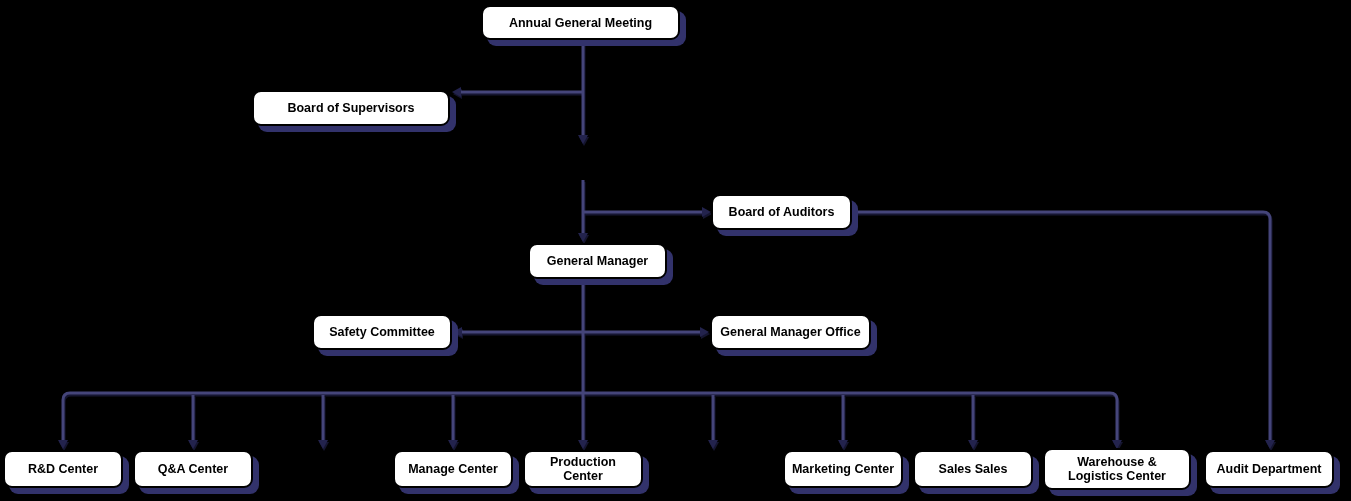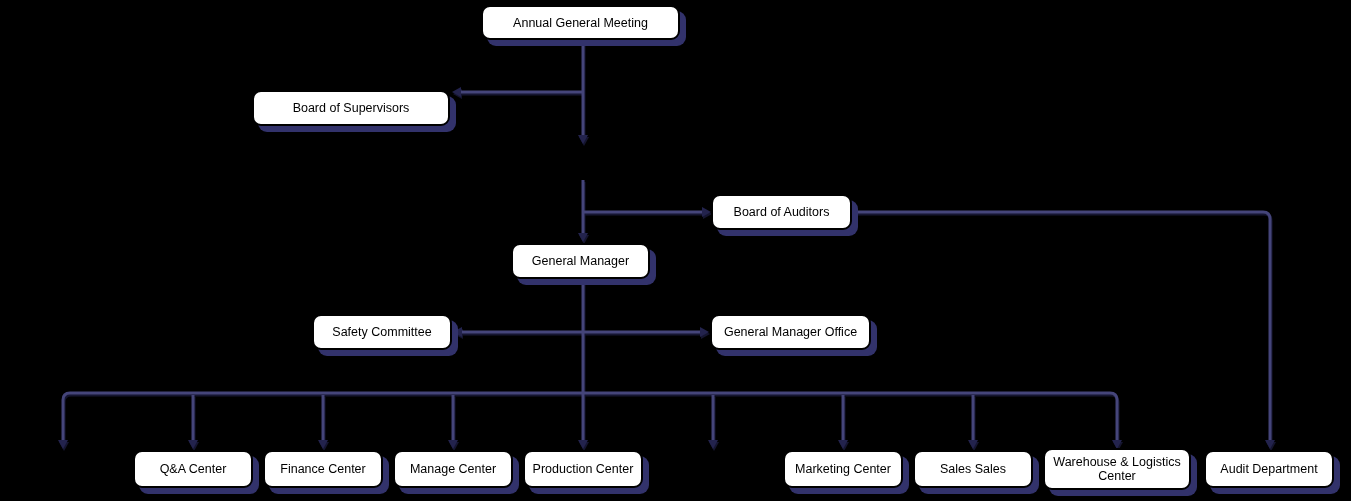--- a/index.html
+++ b/index.html
@@ -30,21 +30,21 @@
     box-sizing:border-box;
     background:var(--box-fill);
     border:2px solid var(--box-border);
     border-radius:9px;
     box-shadow:6px 6px 0 0 var(--box-shadow);
     display:flex;align-items:center;justify-content:center;
     text-align:center;
     padding:0 5px;
   }
   .node .label{
-    font-weight:normal;
+    font-weight:bold;
     font-size:12.5px;
     line-height:14px;
     color:var(--text);
   }
 </style>
 </head>
 <body>
 
 <div class="canvas">
 
@@ -98,37 +98,37 @@
 
   <div class="node" style="left:252px;top:90px;width:198px;height:36px">
     <span class="label">Board of Supervisors</span>
   </div>
 
 
   <div class="node" style="left:711px;top:194px;width:141px;height:36px">
     <span class="label">Board of Auditors</span>
   </div>
 
-  <div class="node" style="left:511px;top:243px;width:139px;height:36px">
+  <div class="node" style="left:528px;top:243px;width:139px;height:36px">
     <span class="label">General Manager</span>
   </div>
 
   <div class="node" style="left:312px;top:314px;width:140px;height:36px">
     <span class="label">Safety Committee</span>
   </div>
 
   <div class="node" style="left:710px;top:314px;width:161px;height:36px">
     <span class="label">General Manager Office</span>
   </div>
 
+  <div class="node" style="left:3px;top:450px;width:120px;height:38px">
+    <span class="label">R&amp;D Center</span>
+  </div>
   <div class="node" style="left:133px;top:450px;width:120px;height:38px">
     <span class="label">Q&amp;A Center</span>
-  </div>
-  <div class="node" style="left:263px;top:450px;width:120px;height:38px">
-    <span class="label">Finance Center</span>
   </div>
   <div class="node" style="left:523px;top:450px;width:120px;height:38px">
     <span class="label">Production Center</span>
   </div>
   <div class="node" style="left:393px;top:450px;width:120px;height:38px">
     <span class="label">Manage Center</span>
   </div>
   <div class="node" style="left:783px;top:450px;width:120px;height:38px">
     <span class="label">Marketing Center</span>
   </div>

